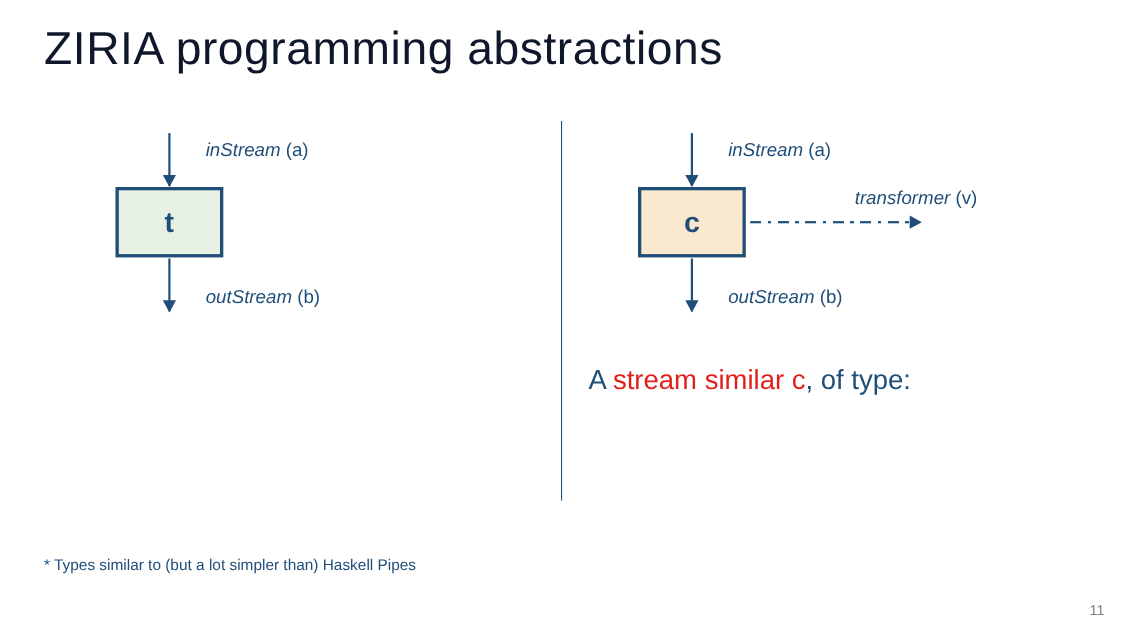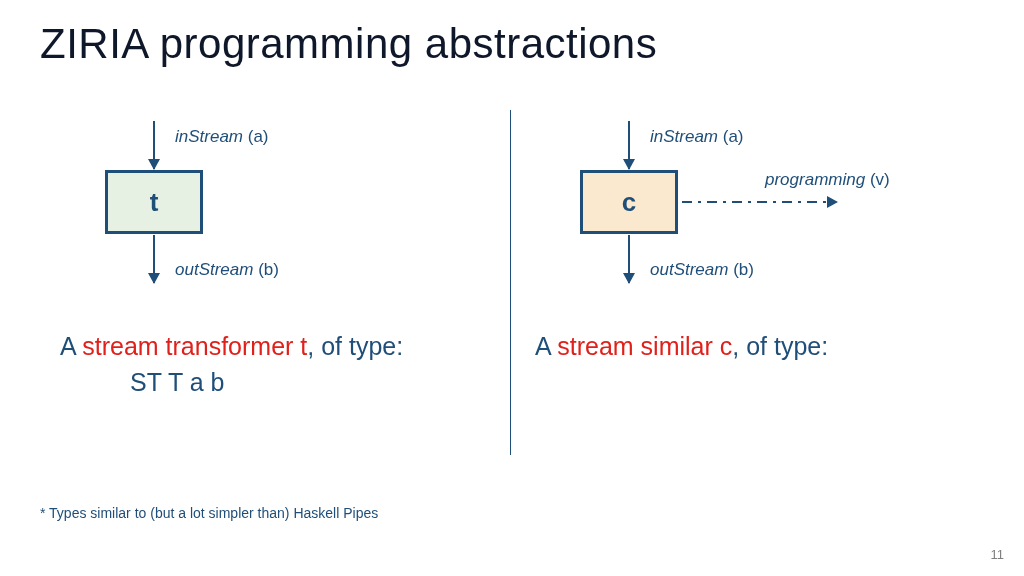--- a/index.html
+++ b/index.html
@@ -75,20 +75,21 @@
     color: #1f4e79;
   }
   .box.t { background: #e7f1e3; }
   .box.c { background: #fbe9cf; }
   .lbl {
     position: absolute;
     font-size: 17px;
     color: #1f4e79;
     font-family: "Segoe UI", Arial, sans-serif;
     font-weight: 400;
+    margin-left: 12px;
   }
   .lbl .it { font-style: italic; }
   .lbl.in { left: 115px; top: 12px; }
   .lbl.out { left: 115px; top: 145px; }
   .lbl.ctrl { left: 230px; top: 55px; }
   .dash-arrow {
     position: absolute;
     top: 86px;
     left: 147px;
     height: 2px;
@@ -153,38 +154,34 @@
     <div class="lbl in">
       <span class="it">inStream</span><span> (a)</span>
     </div>
     <div class="box t">t</div>
     <div class="arrow-v arrow-out"></div>
     <div class="arrow-head-down out"></div>
     <div class="lbl out">
       <span class="it">outStream</span><span> (b)</span>
     </div>
   </div>
-  <div class="desc">
-    <span>A </span><span class="red">stream transformer t</span><span>, of type:</span>
-    <span class="type">ST T a b</span>
-  </div>
 </div>
 
 <div class="col right">
   <div class="diagram">
     <div class="arrow-v arrow-in"></div>
     <div class="arrow-head-down in"></div>
     <div class="lbl in">
       <span class="it">inStream</span><span> (a)</span>
     </div>
     <div class="box c">c</div>
     <div class="dash-arrow"></div>
     <div class="dash-arrow-head"></div>
     <div class="lbl ctrl">
-      <span class="it">programming</span><span> (v)</span>
+      <span class="it">transformer</span><span> (v)</span>
     </div>
     <div class="arrow-v arrow-out"></div>
     <div class="arrow-head-down out"></div>
     <div class="lbl out">
       <span class="it">outStream</span><span> (b)</span>
     </div>
   </div>
   <div class="desc">
     <span>A </span><span class="red">stream similar c</span><span>, of type:</span>
   </div>

